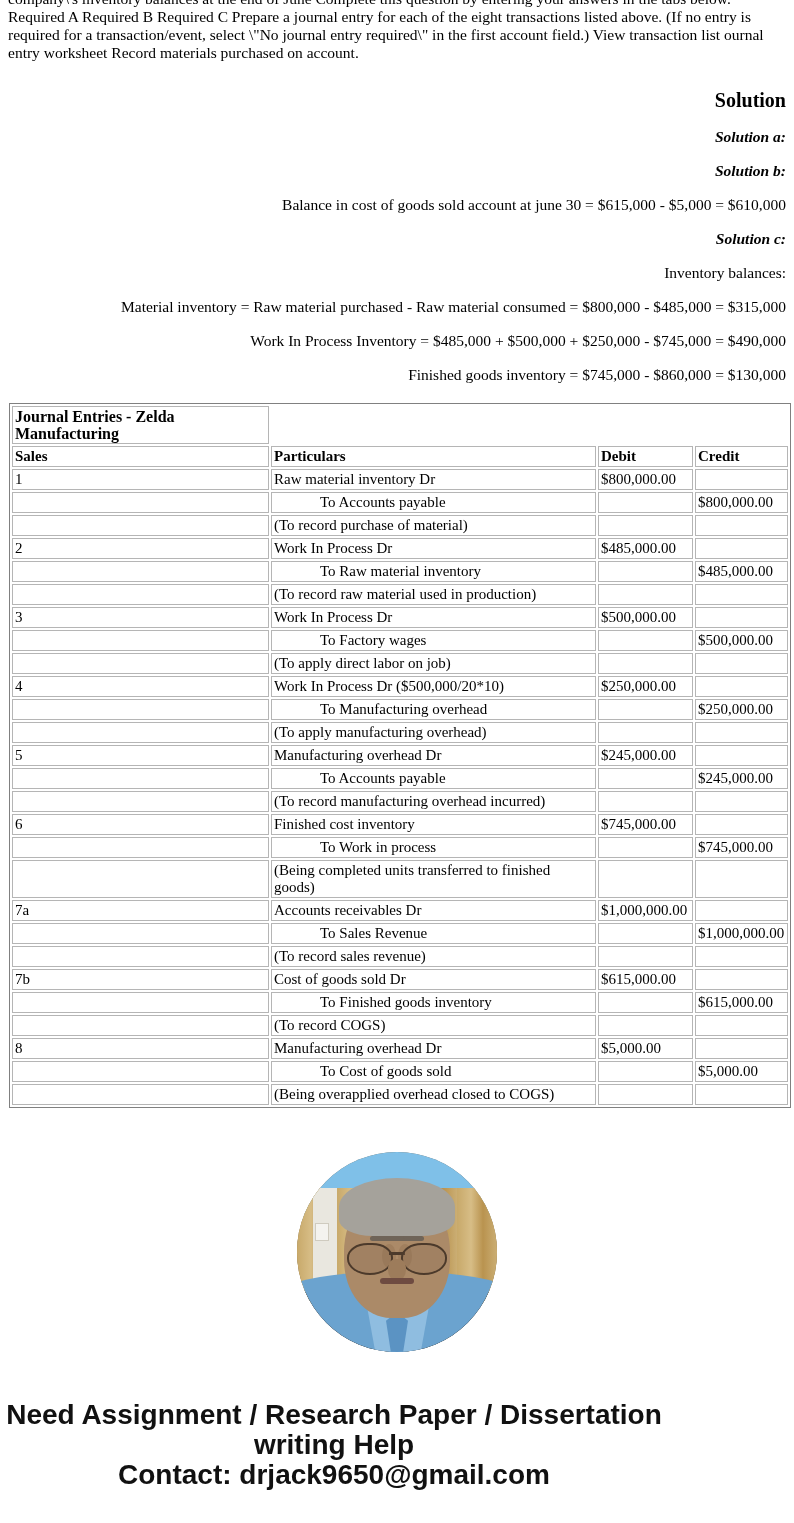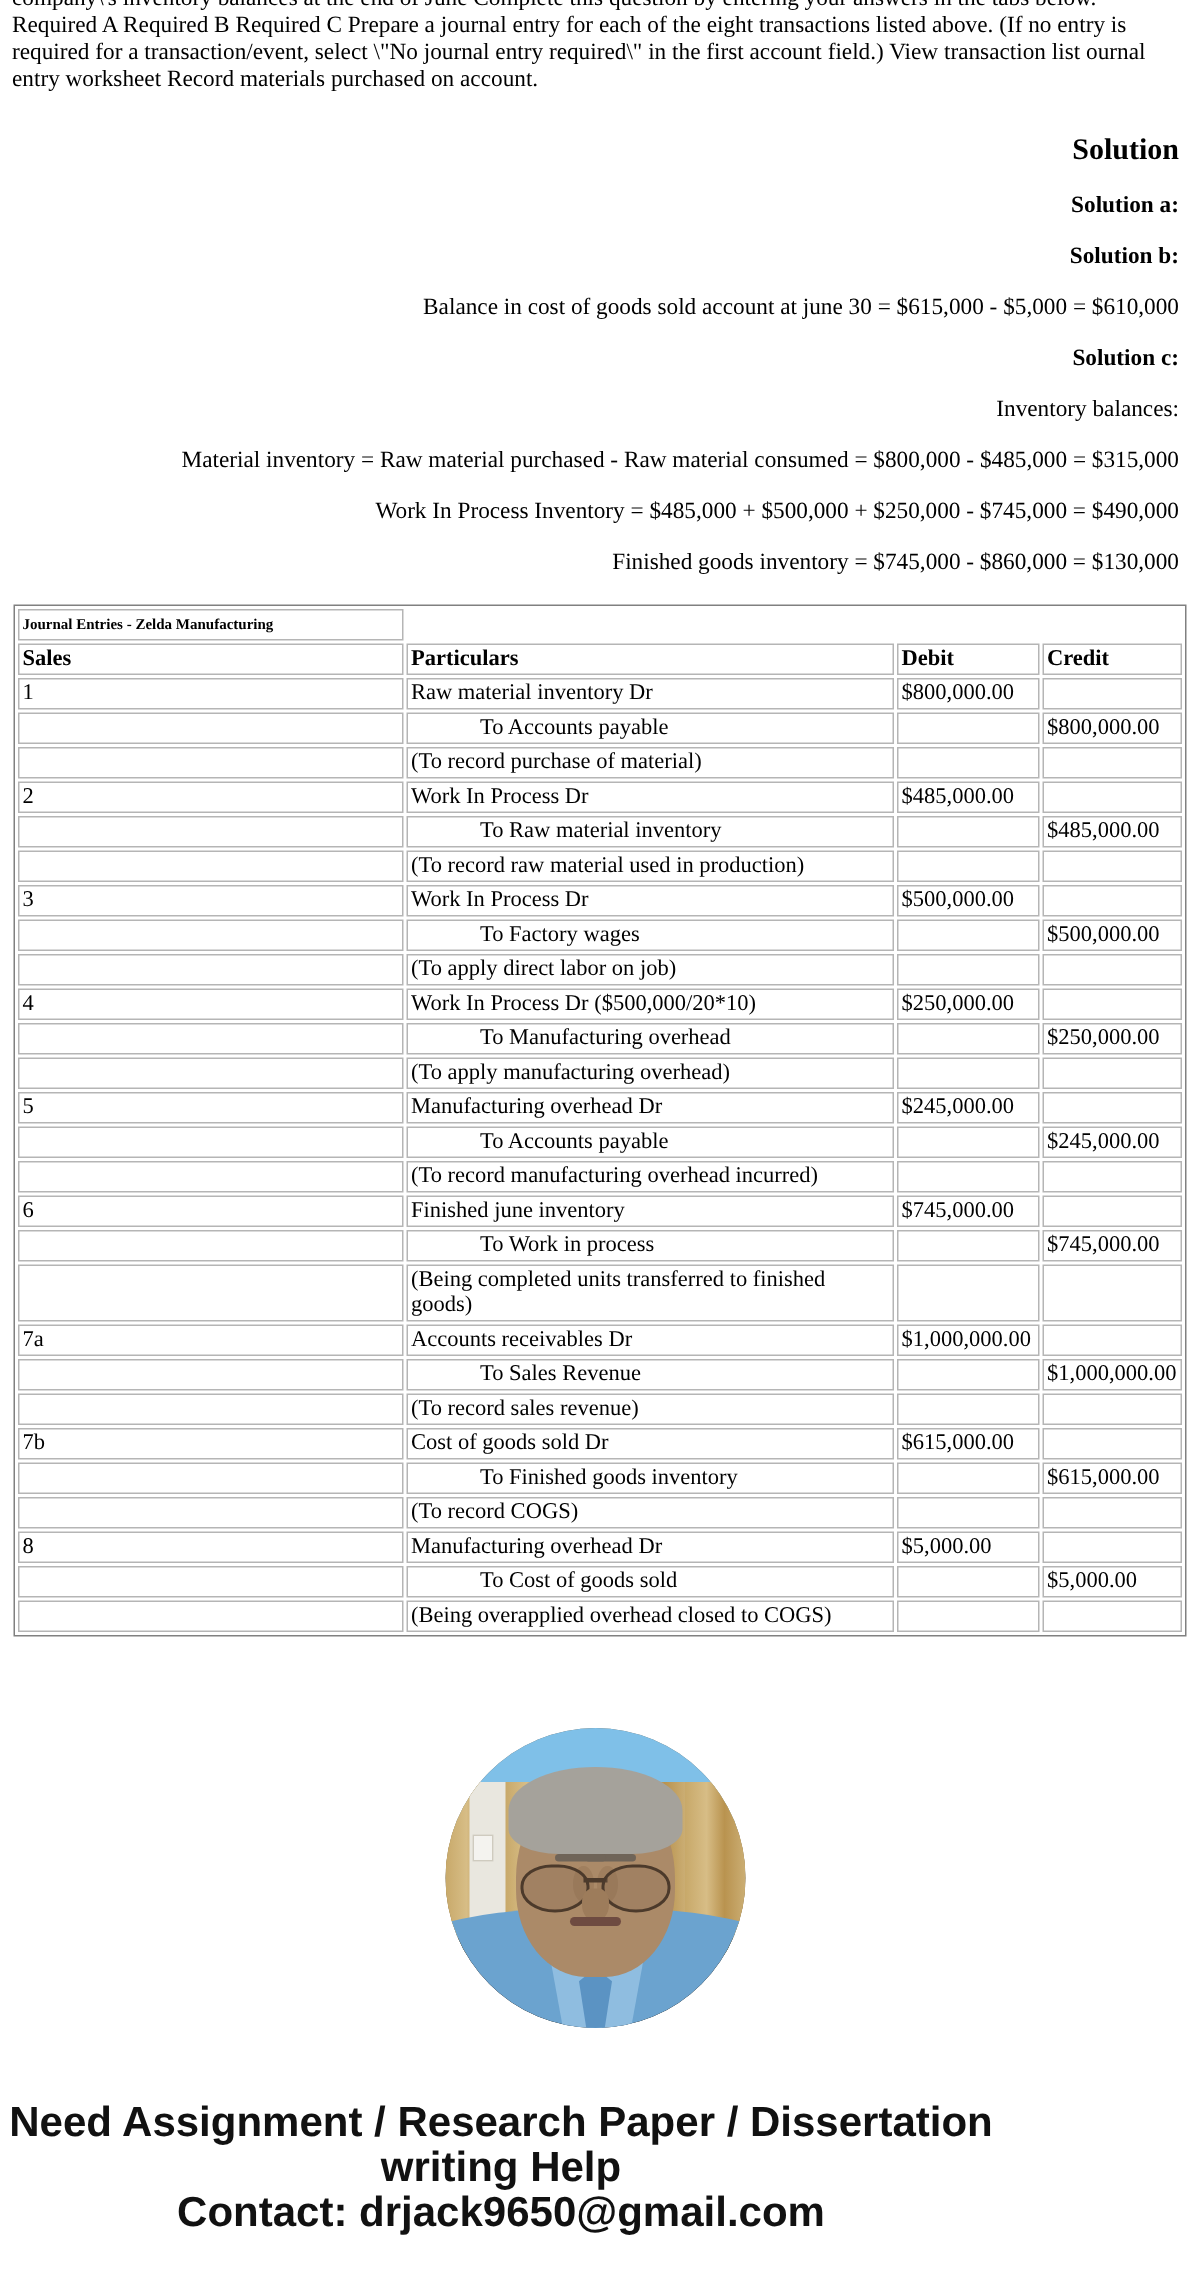--- a/index.html
+++ b/index.html
@@ -48,20 +48,21 @@
     margin: 0 0 0 0;
     line-height: 24px;
   }
   p.para {
     font-size: 15.5px;
     line-height: 18px;
     margin: 16px 0 0 0;
   }
   p.para.bold {
     font-weight: bold;
+    font-style: italic;
   }
 
   
   .table-wrap {
     position: absolute;
     top: 403px;
     left: 9px;
     width: 776px;
   }
   table.journal {
@@ -77,21 +78,21 @@
   table.journal th {
     border: 1px solid #b5b5b5;
     padding: 1px 2px;
     vertical-align: top;
     text-align: left;
     font-weight: normal;
     overflow: hidden;
   }
   table.journal th.title-cell {
     font-weight: bold;
-    font-size: 10px;
+    font-size: 16px;
     line-height: 17px;
   }
   td.blank-head {
     border: 0 !important;
   }
   table.journal tr.head-row td,
   table.journal tr.head-row th {
     font-weight: bold;
   }
   .col-event   { width: 257px; }
@@ -379,21 +380,21 @@
             <td>$245,000.00</td>
           </tr>
           <tr>
             <td>&nbsp;</td>
             <td>(To record manufacturing overhead incurred)</td>
             <td>&nbsp;</td>
             <td>&nbsp;</td>
           </tr>
           <tr>
             <td>6</td>
-            <td>Finished june inventory</td>
+            <td>Finished cost inventory</td>
             <td>$745,000.00</td>
             <td>&nbsp;</td>
           </tr>
           <tr>
             <td>&nbsp;</td>
             <td class="indent">To Work in process</td>
             <td>&nbsp;</td>
             <td>$745,000.00</td>
           </tr>
           <tr>

